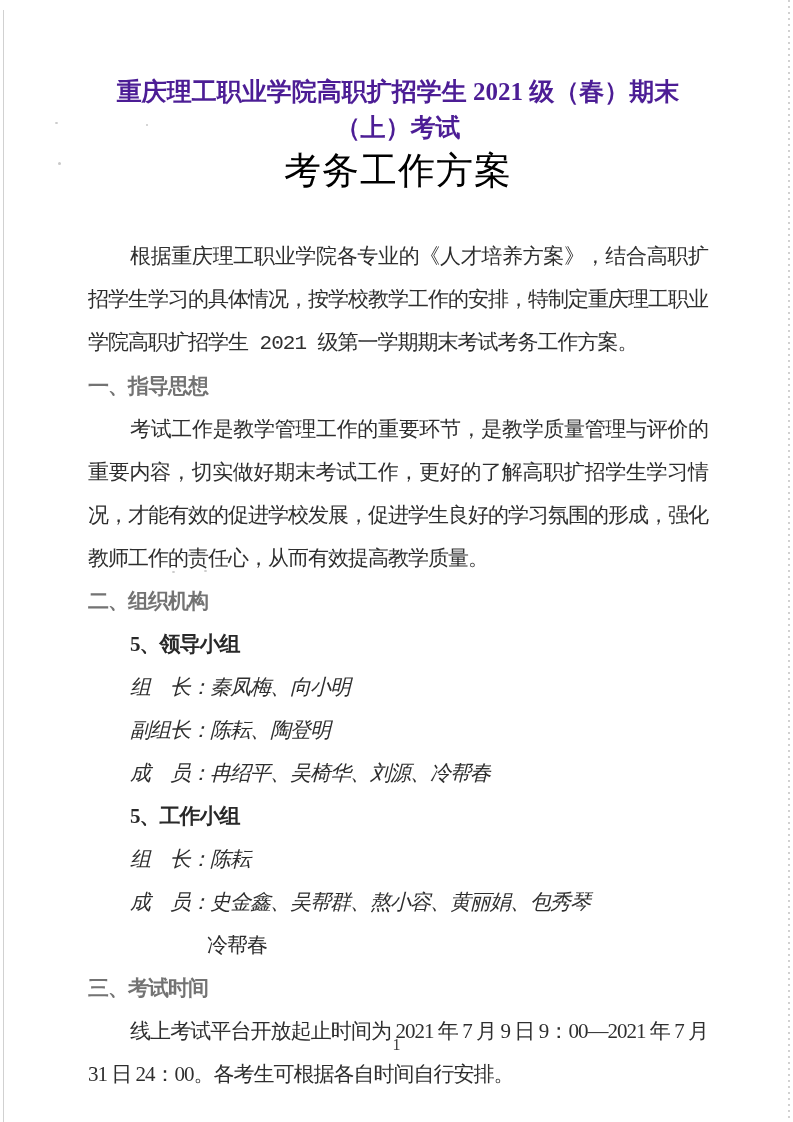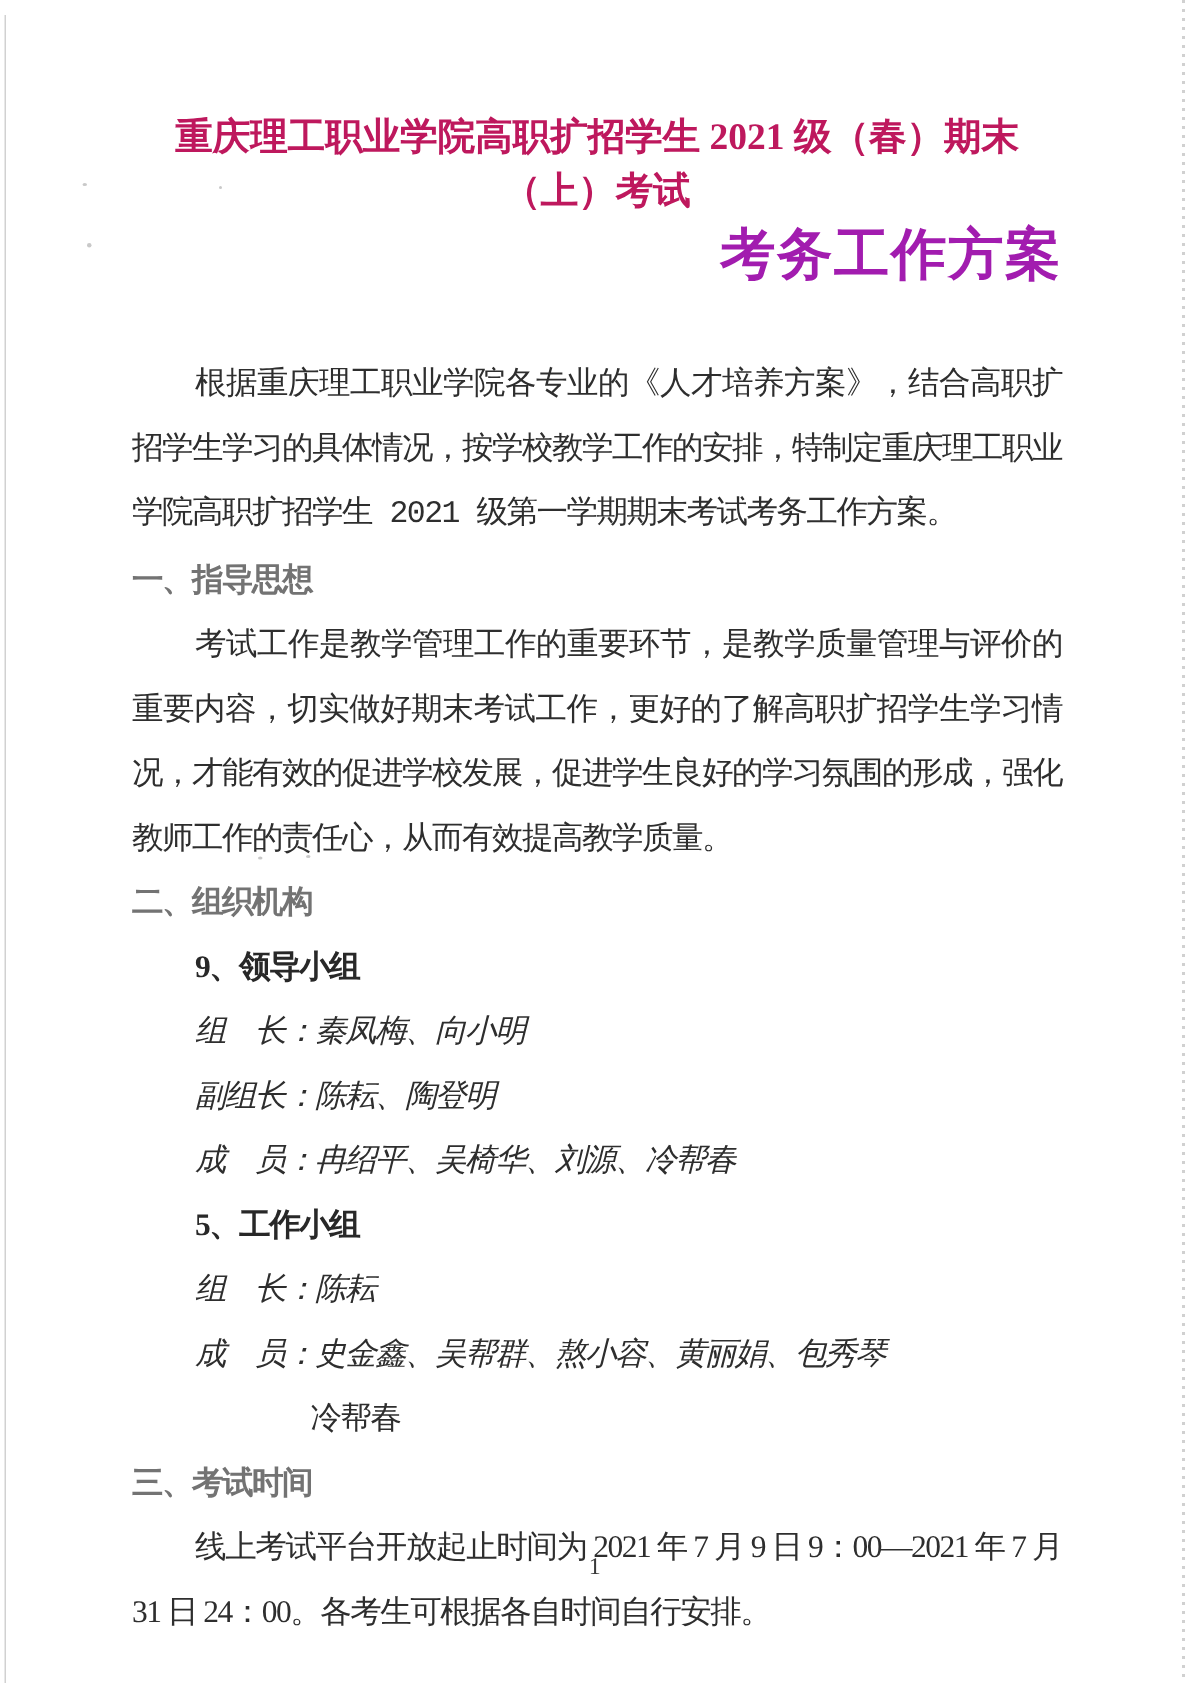--- a/index.html
+++ b/index.html
@@ -54,30 +54,30 @@
     line-height: 43px;
   }
   .title1 {
     margin: 0;
     padding-top: 74px;
     font-size: 25px;
     line-height: 36px;
     font-weight: bold;
     letter-spacing: 0;
     text-align: center;
-    color: #be185d;
+    color: #4c1d95;
   }
   .title2 {
     margin: 0;
     font-size: 37px;
     line-height: 50px;
-    font-weight: bold;
+    font-weight: normal;
     letter-spacing: 1px;
-    text-align: right;
-    color: #a21caf;
+    text-align: center;
+    color: #000000;
   }
   .p-body {
     margin: 0;
     text-indent: 2em;
     text-align: justify;
   }
   .p-intro { margin-top: 40px; font-family: Liberation Mono, monospace; }
   .h-sec {
     margin: 0;
     font-weight: bold;
@@ -130,21 +130,21 @@
     <h1 class="title2">考务工作方案</h1>
 
     <p class="p-body p-intro">根据重庆理工职业学院各专业的《人才培养方案》，结合高职扩招学生学习的具体情况，按学校教学工作的安排，特制定重庆理工职业学院高职扩招学生 2021 级第一学期期末考试考务工作方案。</p>
 
     <p class="h-sec">一、指导思想</p>
 
     <p class="p-body">考试工作是教学管理工作的重要环节，是教学质量管理与评价的重要内容，切实做好期末考试工作，更好的了解高职扩招学生学习情况，才能有效的促进学校发展，促进学生良好的学习氛围的形成，强化教师工作的责任心，从而有效提高教学质量。</p>
 
     <p class="h-sec">二、组织机构</p>
 
-    <p class="h-sub">9、领导小组</p>
+    <p class="h-sub">5、领导小组</p>
 
     <p class="name-line">组　长：秦凤梅、向小明</p>
 
     <p class="name-line">副组长：陈耘、陶登明</p>
 
     <p class="name-line">成　员：冉绍平、吴椅华、刘源、冷帮春</p>
 
     <p class="h-sub">5、工作小组</p>
 
     <p class="name-line">组　长：陈耘</p>

